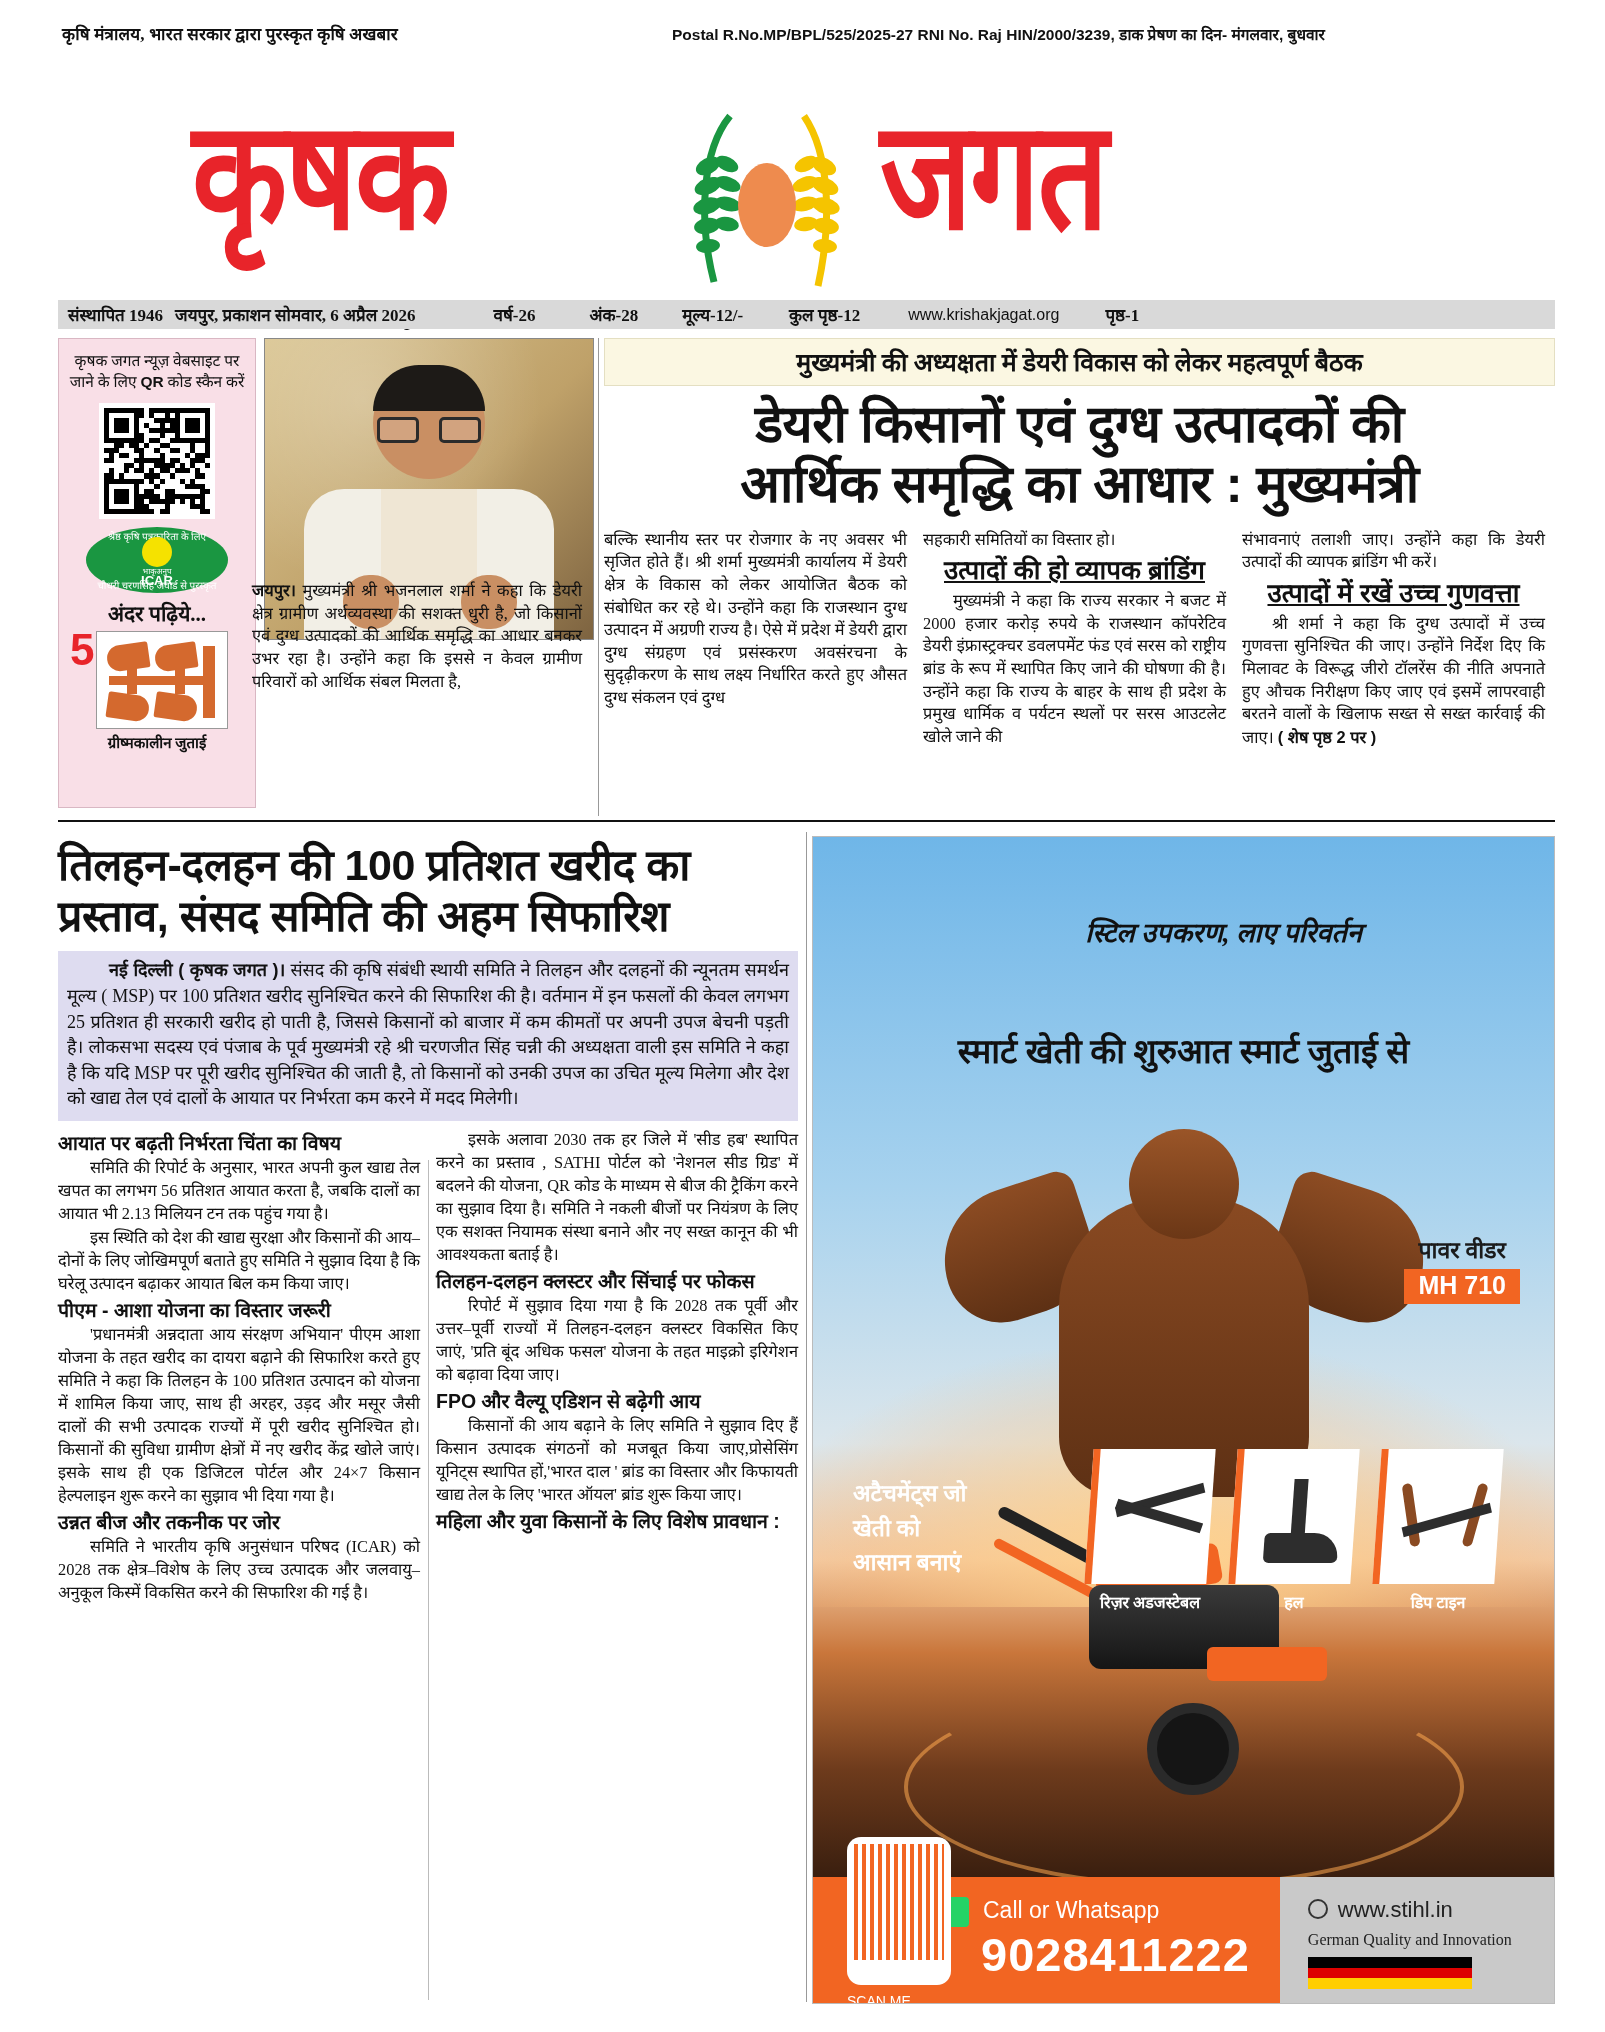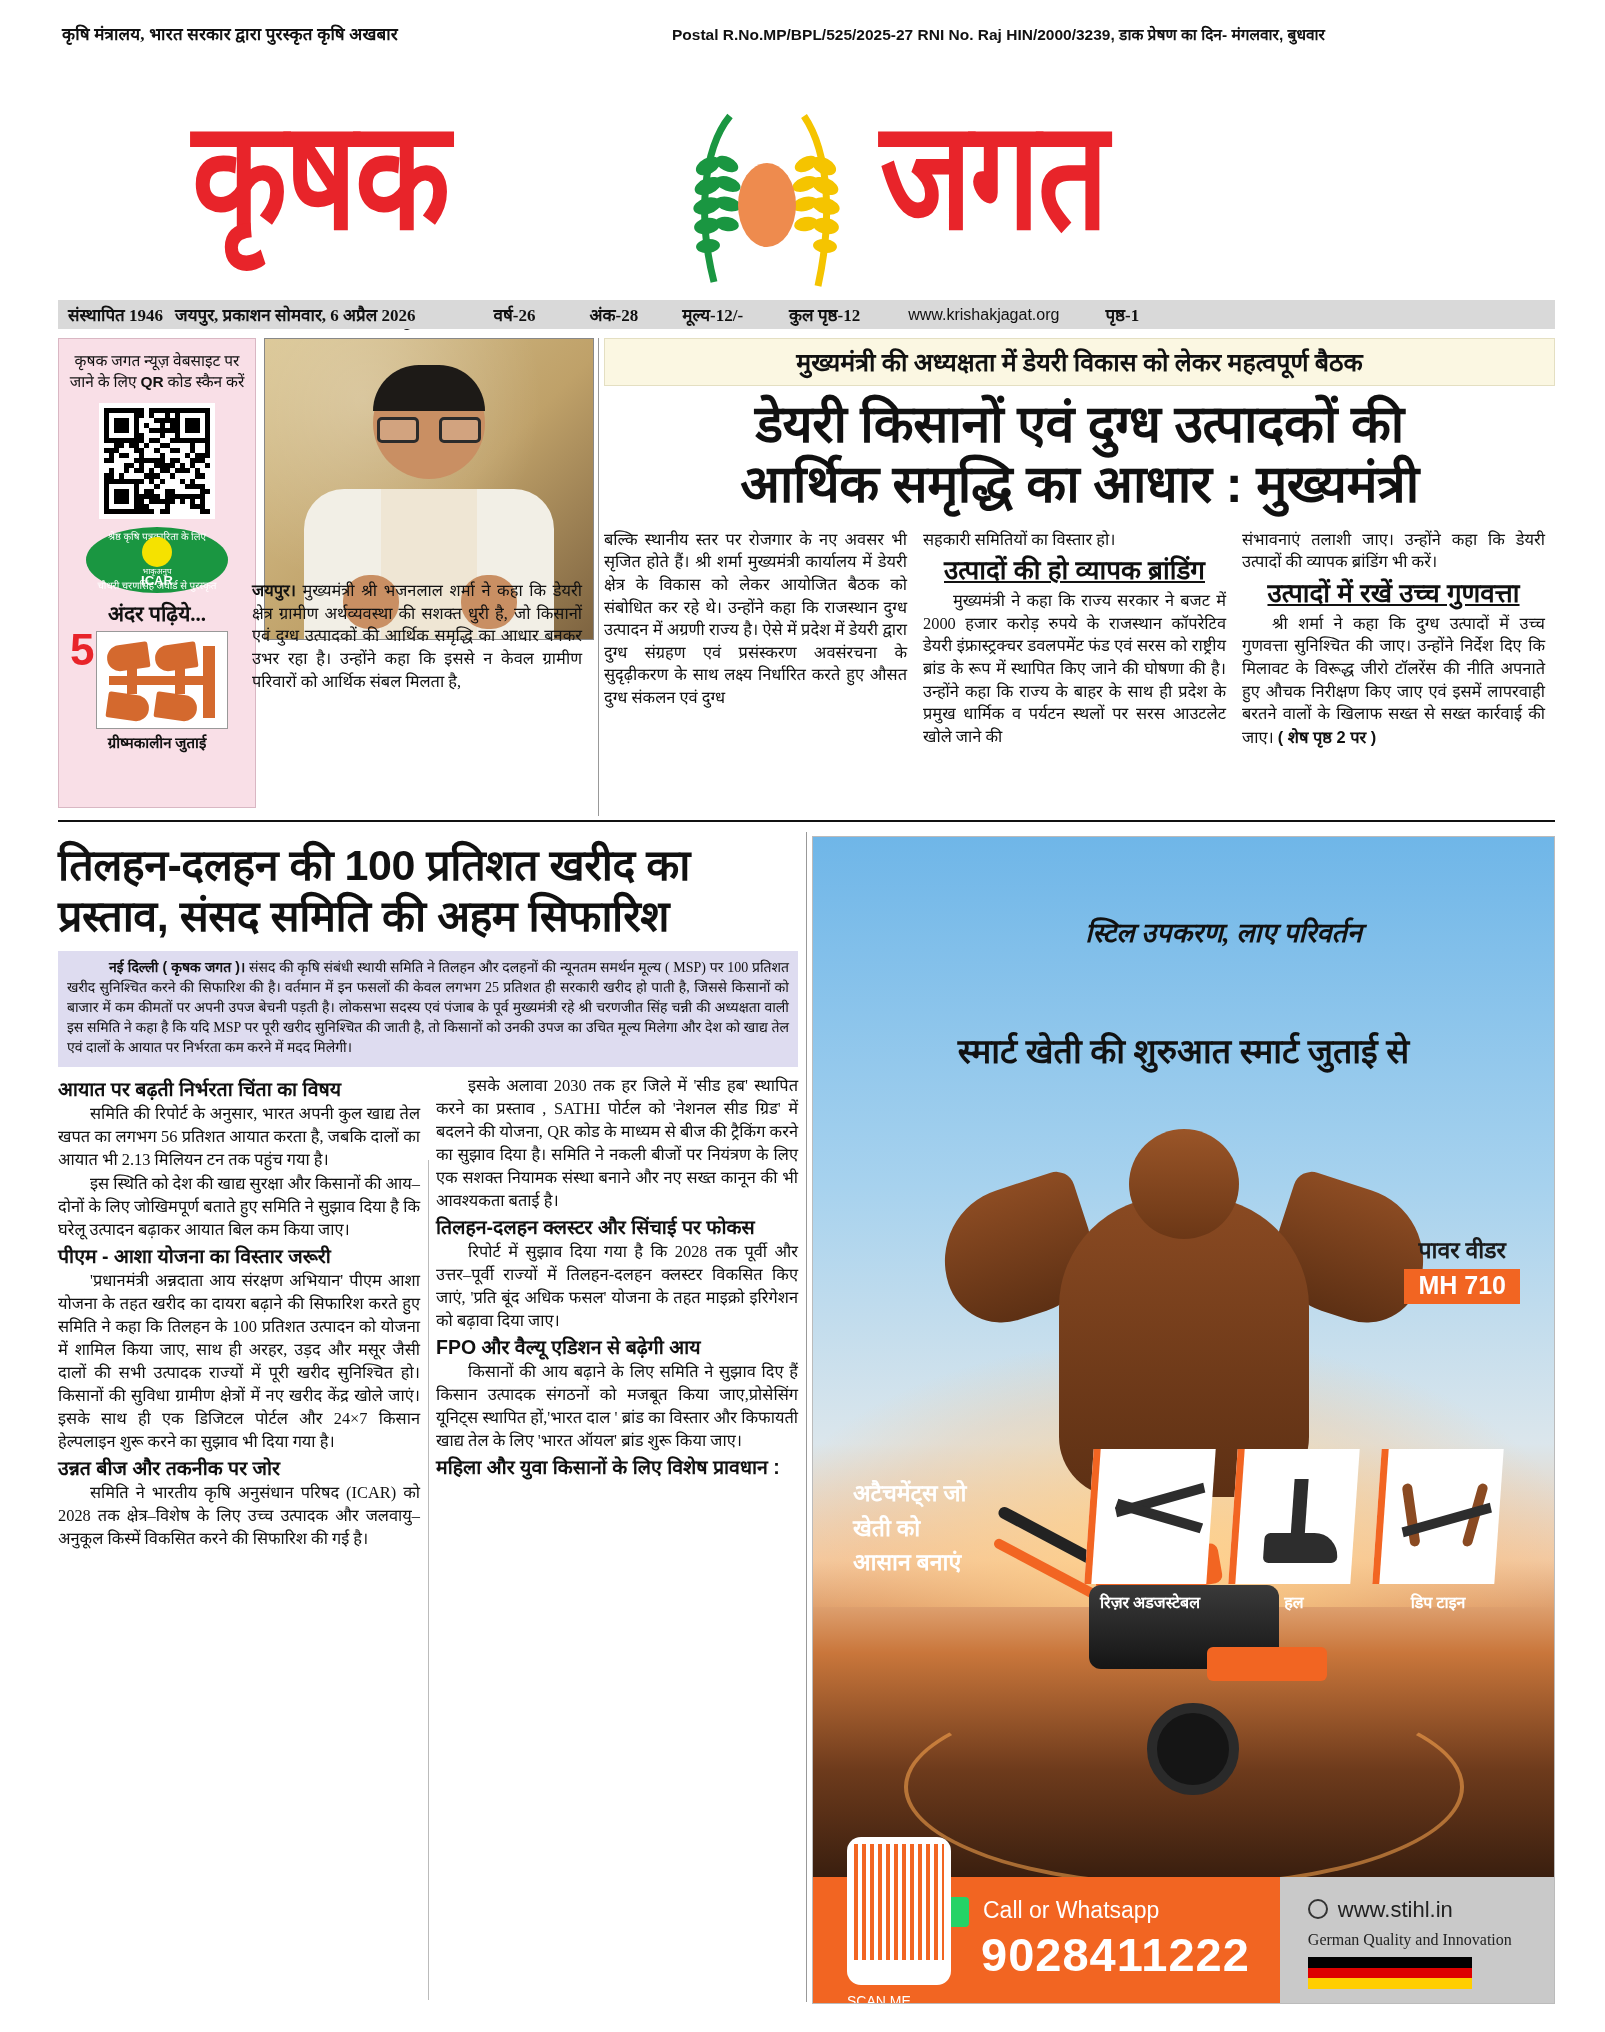--- a/index.html
+++ b/index.html
@@ -176,21 +176,21 @@
     background:#e4148c; color:#fff; text-align:center;
     font-size:29px; font-weight:700; padding:6px 0 8px;
     font-family:"Liberation Serif", serif;
   }
   .s2-head {
     font-family:"Liberation Sans", sans-serif; font-weight:700;
     font-size:43px; line-height:1.18; margin-top:8px; letter-spacing:-.5px;
   }
   .s2-lede {
     margin-top:10px; background:#dedcf0; padding:7px 9px 9px;
-    font-size:14px; line-height:1.42; text-align:justify;
+    font-size:18px; line-height:1.42; text-align:justify;
   }
   .s2-lede p { text-indent:42px; }
   .s2-lede b { font-family:"Liberation Sans", sans-serif; }
   .s2-cols { margin-top:8px; display:flex; gap:16px; }
   .s2-col { width:362px; font-size:16.4px; line-height:1.4; text-align:justify; }
   .s2-col p { text-indent:32px; margin-bottom:1px; }
   .s2-sub {
     font-weight:700; font-size:19.5px; font-family:"Liberation Sans", sans-serif;
     margin:1px 0 0; text-indent:0;
   }

